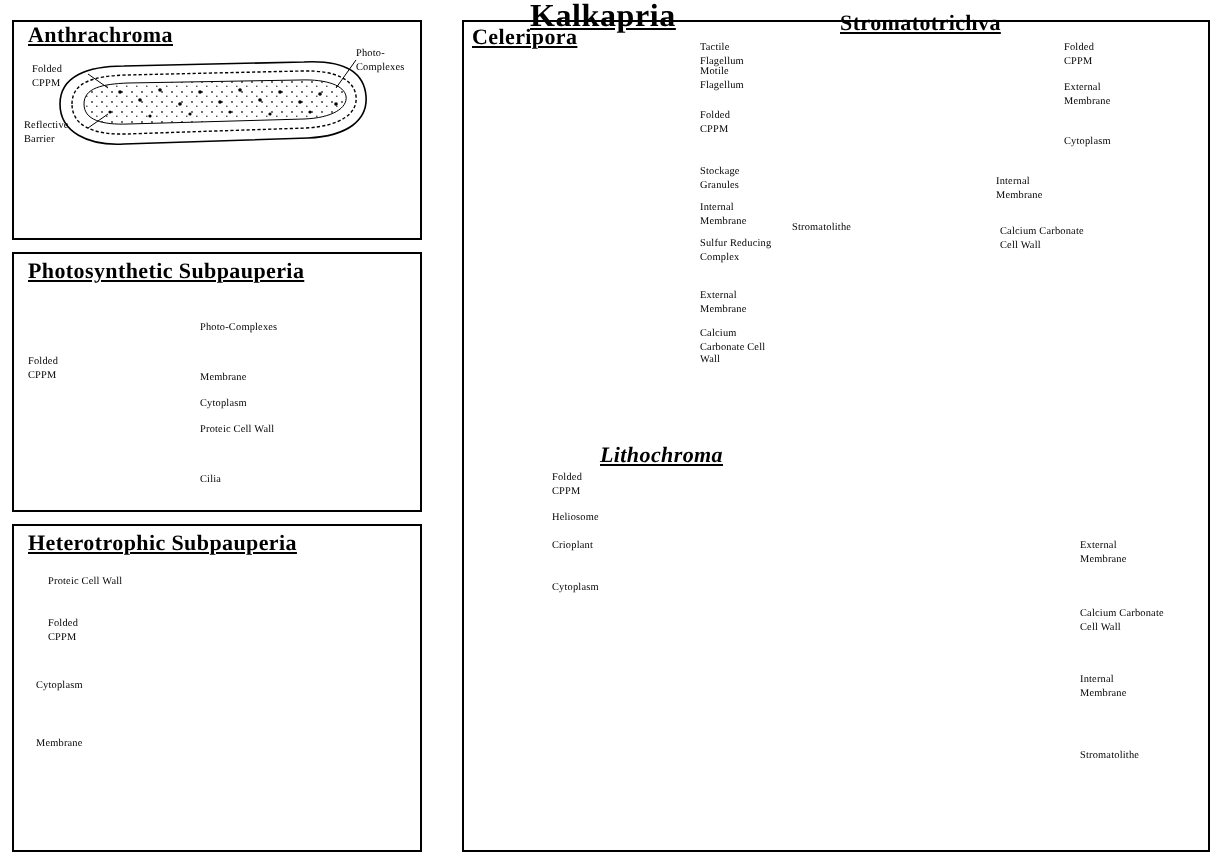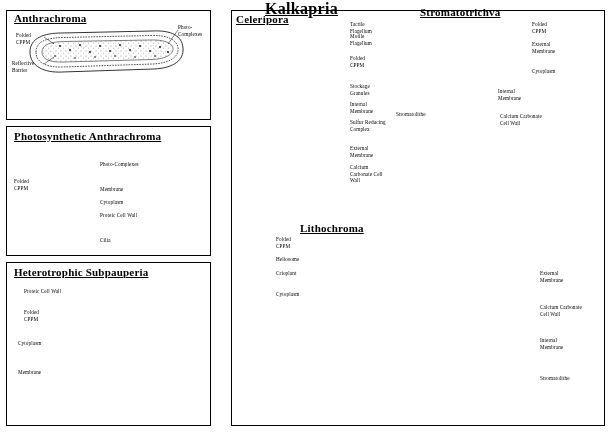--- a/index.html
+++ b/index.html
@@ -31,27 +31,27 @@
   
   <div class="box" style="left:6px;top:10px;width:205px;height:110px;"></div>
   <div class="box" style="left:6px;top:126px;width:205px;height:130px;"></div>
   <div class="box" style="left:6px;top:262px;width:205px;height:164px;"></div>
 
   
   <div class="box" style="left:231px;top:10px;width:374px;height:416px;"></div>
 
   
   <div class="ttl" style="left:14px;top:12px;">Anthrachroma</div>
-  <div class="ttl" style="left:14px;top:130px;">Photosynthetic Anthrachroma</div>
+  <div class="ttl" style="left:14px;top:130px;">Photosynthetic Subpauperia</div>
   <div class="ttl" style="left:14px;top:266px;">Heterotrophic Subpauperia</div>
 
   <div class="ttl-big" style="left:265px;top:0px;">Kalkapria</div>
   <div class="ttl" style="left:236px;top:13px;font-family:Liberation Serif, serif;">Celeripora</div>
   <div class="ttl" style="left:420px;top:6px;">Stromatotrichva</div>
-  <div class="ttl" style="left:300px;top:222px;">Lithochroma</div>
+  <div class="ttl" style="left:300px;top:222px;font-style:italic;">Lithochroma</div>
 
   
   <svg width="611" height="432" viewBox="0 0 611 432">
     <defs>
       <pattern id="speck" width="6" height="6" patternUnits="userSpaceOnUse">
         <rect width="6" height="6" fill="#000"></rect>
         <circle cx="1.5" cy="1.5" r="0.9" fill="#fff"></circle>
         <circle cx="4.5" cy="4" r="0.8" fill="#fff"></circle>
         <circle cx="3" cy="5.5" r="0.5" fill="#fff"></circle>
       </pattern>

